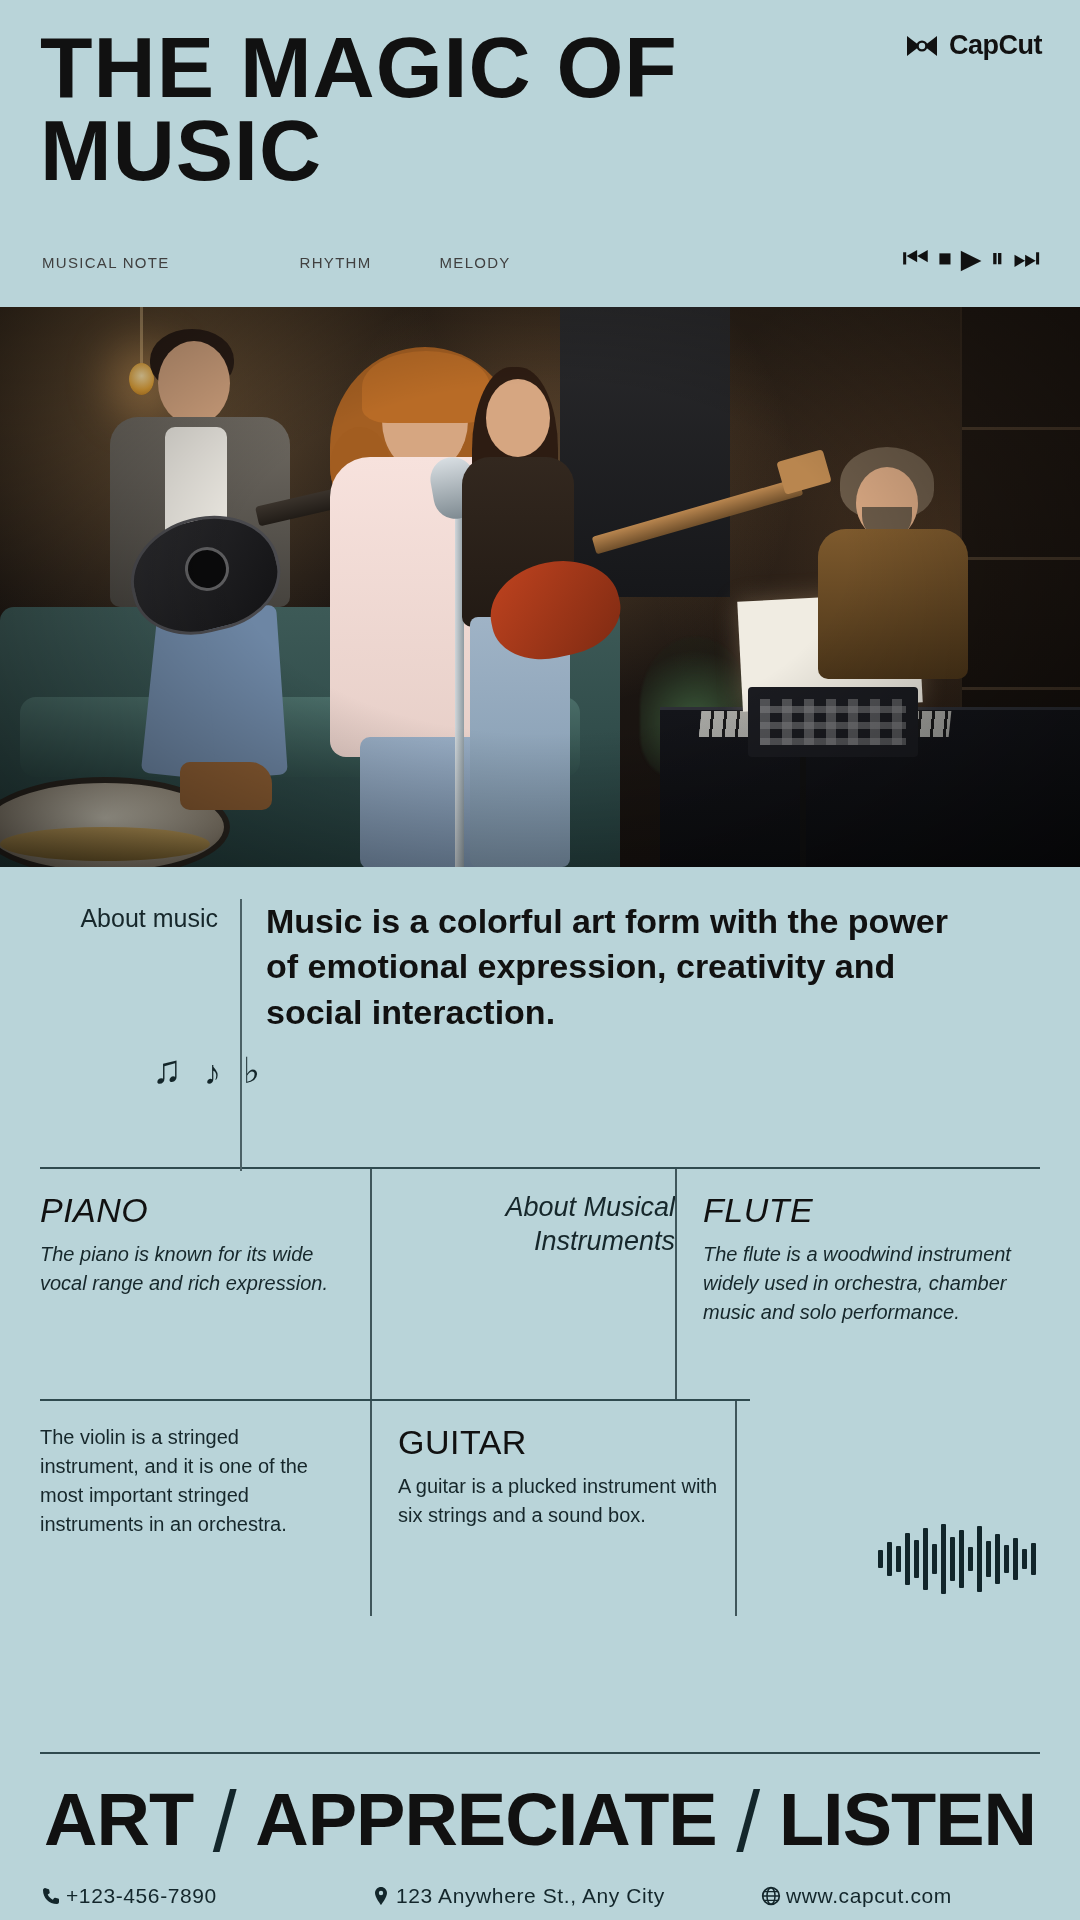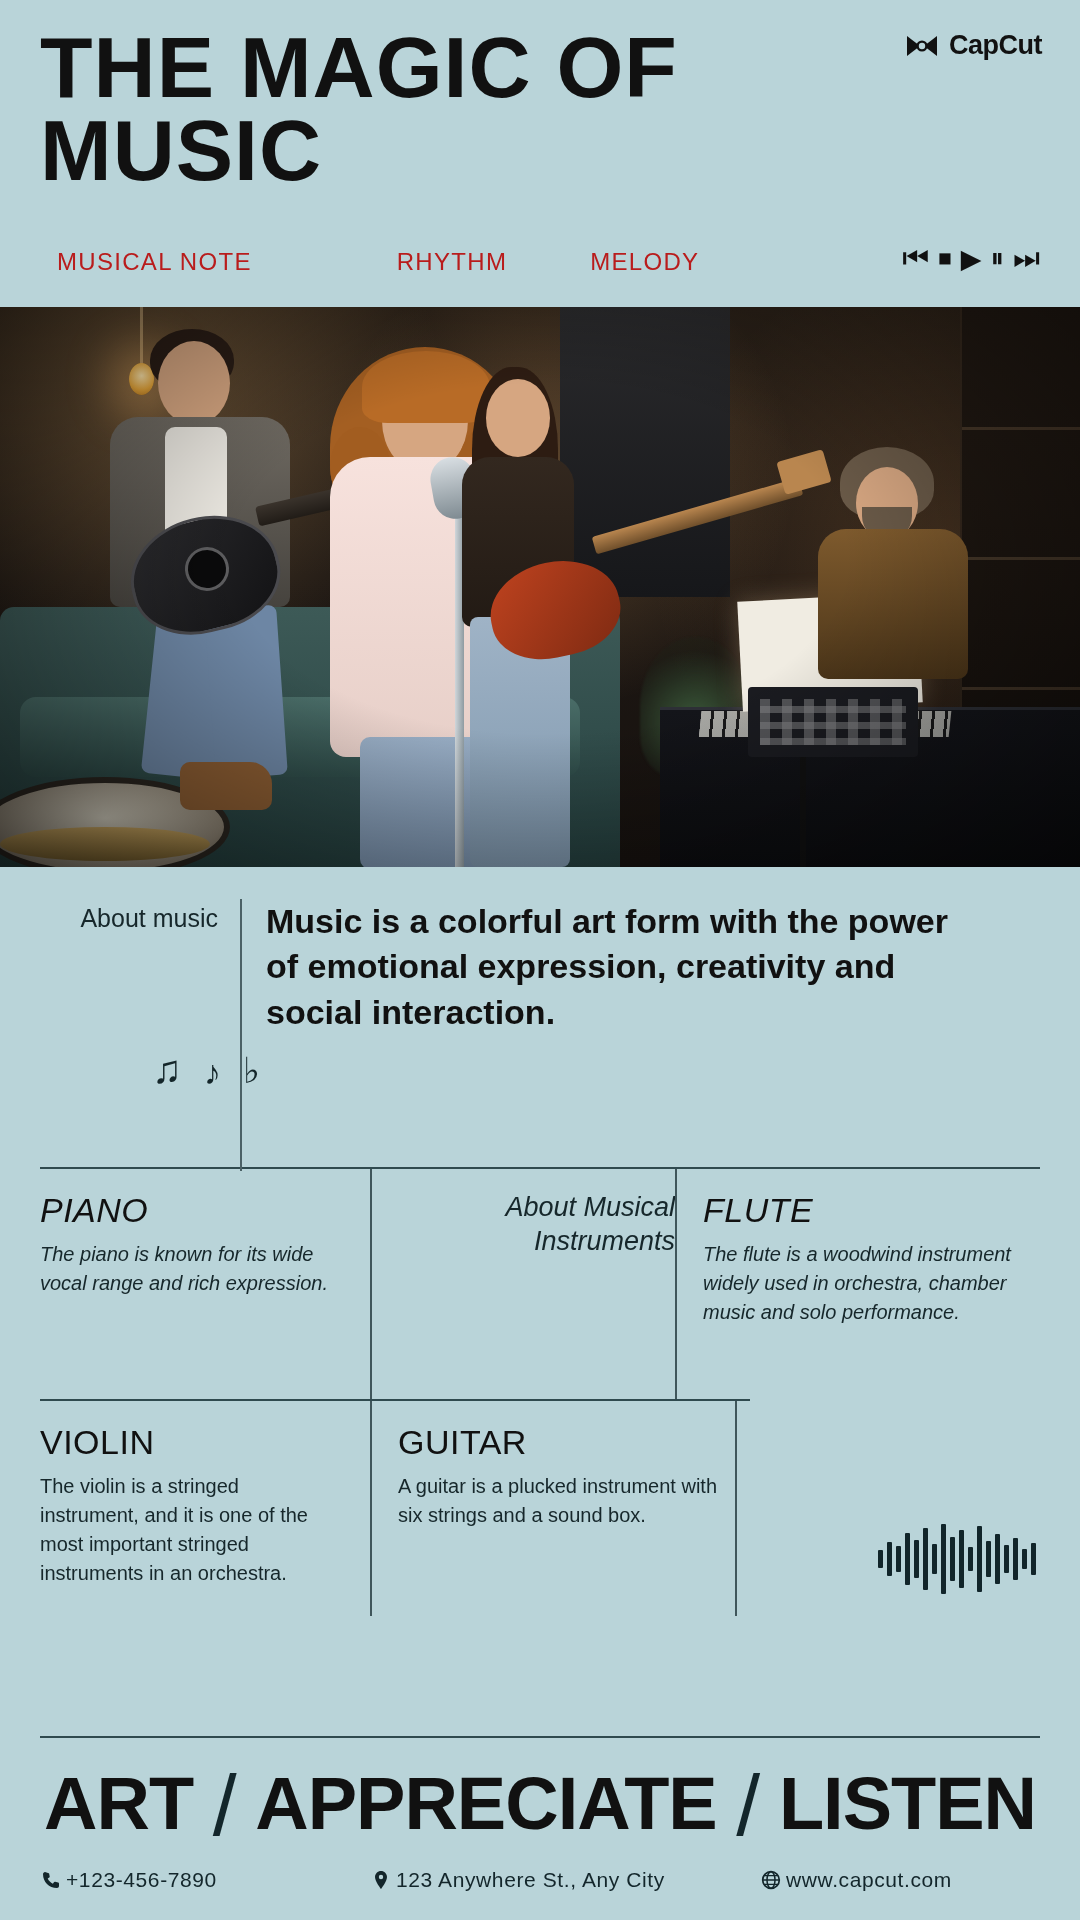--- a/index.html
+++ b/index.html
@@ -53,25 +53,24 @@
 
   .navrow {
     margin-top: 48px;
     display: flex;
     align-items: center;
     padding: 0 2px 0 2px;
     position: relative;
     height: 46px;
   }
   .navitem {
-    font-size: 24px;
+    font-size: 15px;
     letter-spacing: 1.3px;
     text-transform: uppercase;
-    color: #b91c1c;
-    margin-left: 15px;
+    color: #404040;
   }
   .navitem.n1 { margin-right: 130px; }
   .navitem.n2 { margin-right: 68px; }
 
   .player-controls {
     position: absolute;
     right: 0;
     top: 2px;
     display: flex;
     align-items: center;
@@ -355,21 +354,21 @@
     align-items: center;
     gap: 4px;
     height: 70px;
   }
   .wbar { width: 5px; background: #11252a; border-radius: 1px; }
 
   
   .footer {
     position: absolute;
     left: 0; right: 0; bottom: 0;
-    padding: 0 40px 28px 40px;
+    padding: 0 40px 12px 40px;
   }
   .footer-rule { height: 2px; background: #2f4a4f; margin-bottom: 18px; }
   .bigwords {
     display: flex;
     align-items: baseline;
     justify-content: space-between;
     font-size: 74px;
     font-weight: 700;
     letter-spacing: -1px;
     line-height: 1;
@@ -528,21 +527,20 @@
         <div class="inst-desc">The flute is a woodwind instrument widely used in orchestra, chamber music and solo performance.</div>
       </div>
     </div>
   </div>
 
   <div class="rule short"></div>
 
   <div class="instruments">
     <div class="inst-row row2">
       <div class="inst-col col-a">
-        <div class="inst-name">VIOLIN</div>
         <div class="inst-desc">The violin is a stringed instrument, and it is one of the most important stringed instruments in an orchestra.</div>
       </div>
       <div class="inst-col col-b2">
         <div class="inst-name">GUITAR</div>
         <div class="inst-desc">A guitar is a plucked instrument with six strings and a sound box.</div>
       </div>
       <div class="inst-col col-c2">
         <div class="waveform" id="waveform">
             <span class="wbar" style="height: 18px;"></span>
             <span class="wbar" style="height: 34px;"></span>

